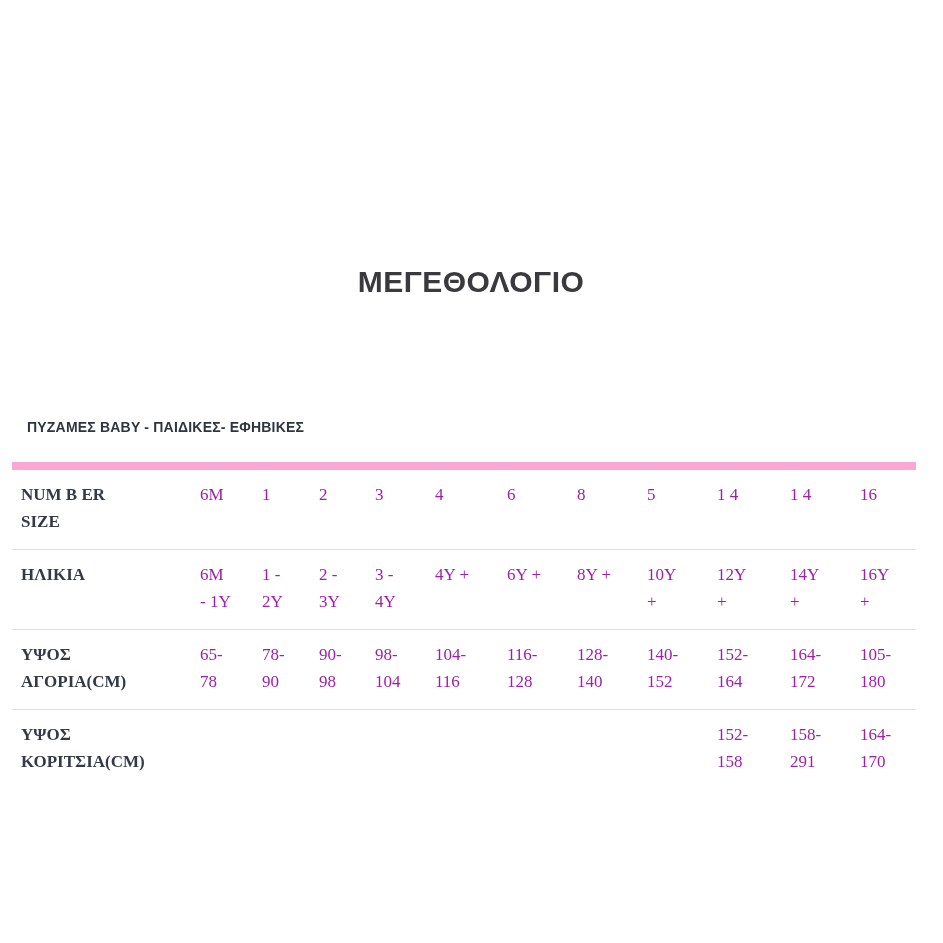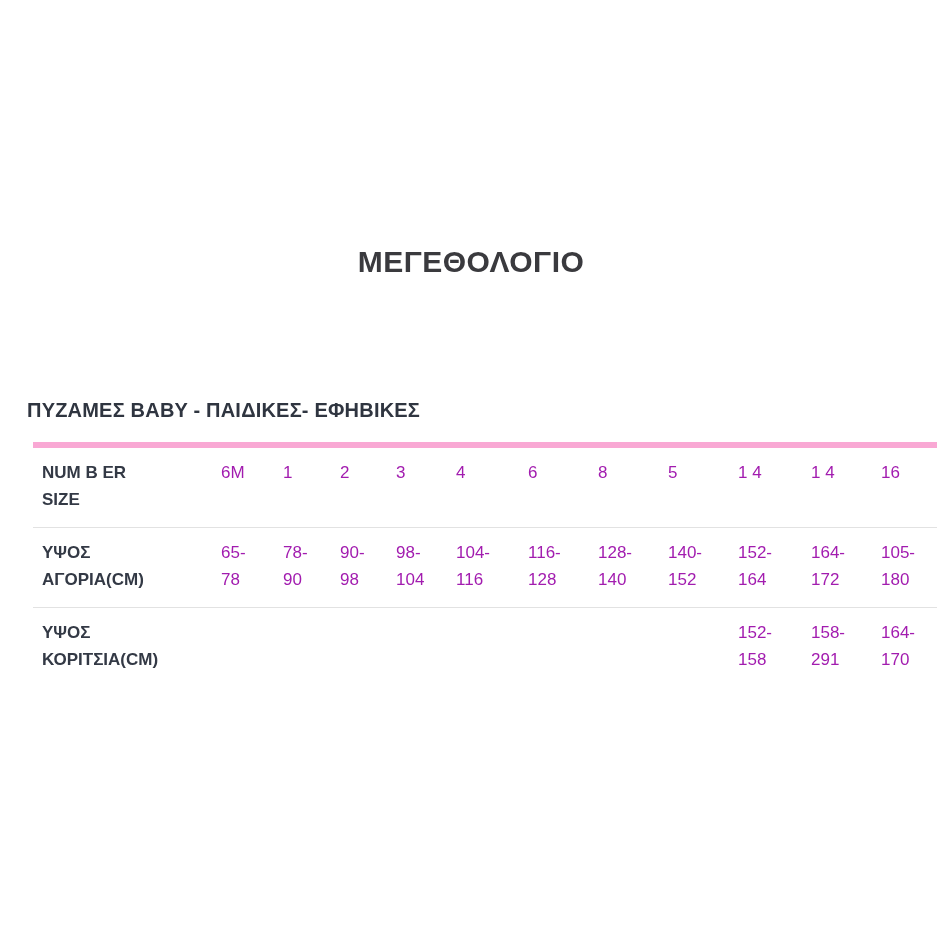--- a/index.html
+++ b/index.html
@@ -9,51 +9,53 @@
     width: 943px;
     height: 943px;
     overflow: hidden;
   }
   .page {
     position: relative;
     width: 943px;
     height: 729px;
     background: #ffffff;
     font-family: "Liberation Sans", sans-serif;
+    margin-top: 20px;
   }
   .page-title {
     position: absolute;
     top: 245px;
     left: 19px;
     width: 904px;
     margin: 0;
     text-align: center;
     font-size: 30px;
     font-weight: 700;
     letter-spacing: 0.5px;
     color: #3a3a3e;
   }
   .section-heading {
     position: absolute;
     top: 399px;
     left: 27px;
     margin: 0;
-    font-size: 20px;
+    font-size: 14px;
     font-weight: 700;
     letter-spacing: 0.2px;
     color: #2f3540;
   }
   .size-table {
     position: absolute;
     top: 442px;
-    left: 33px;
+    left: 12px;
     width: 904px;
     border-collapse: collapse;
     table-layout: fixed;
-    border-top: 6px solid #f9a8d4;
+    border-top: 8px solid #f9a8d4;
+    font-family: Liberation Serif, serif;
   }
   .size-table tr {
     border-bottom: 1px solid #e2e2e2;
   }
   .size-table tr:last-child {
     border-bottom: none;
   }
   .size-table th,
   .size-table td {
     vertical-align: top;
@@ -116,20 +118,42 @@
         <td>1</td>
         <td>2</td>
         <td>3</td>
         <td>4</td>
         <td>6</td>
         <td>8</td>
         <td>5</td>
         <td>1 4</td>
         <td>1 4</td>
         <td>16</td>
+      </tr>
+      <tr>
+        <th>ΗΛΙΚΙΑ</th>
+        <td>6M
+- 1Y</td>
+        <td>1 -
+2Y</td>
+        <td>2 -
+3Y</td>
+        <td>3 -
+4Y</td>
+        <td>4Y +</td>
+        <td>6Y +</td>
+        <td>8Y +</td>
+        <td>10Y
++</td>
+        <td>12Y
++</td>
+        <td>14Y
++</td>
+        <td>16Y
++</td>
       </tr>
       <tr>
         <th>ΥΨΟΣ
 ΑΓΟΡΙΑ(CM)</th>
         <td>65-
 78</td>
         <td>78-
 90</td>
         <td>90-
 98</td>

